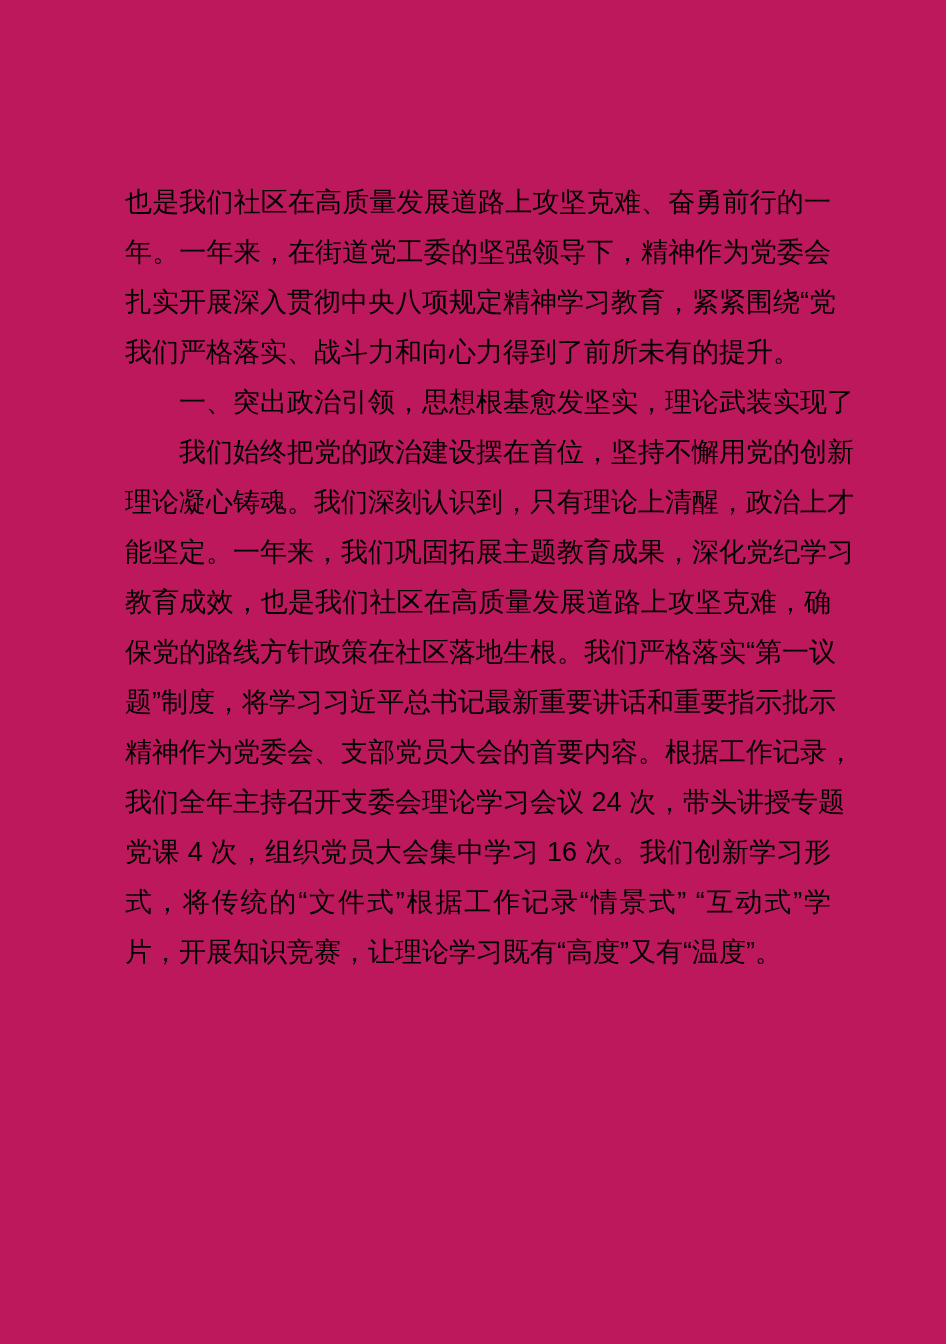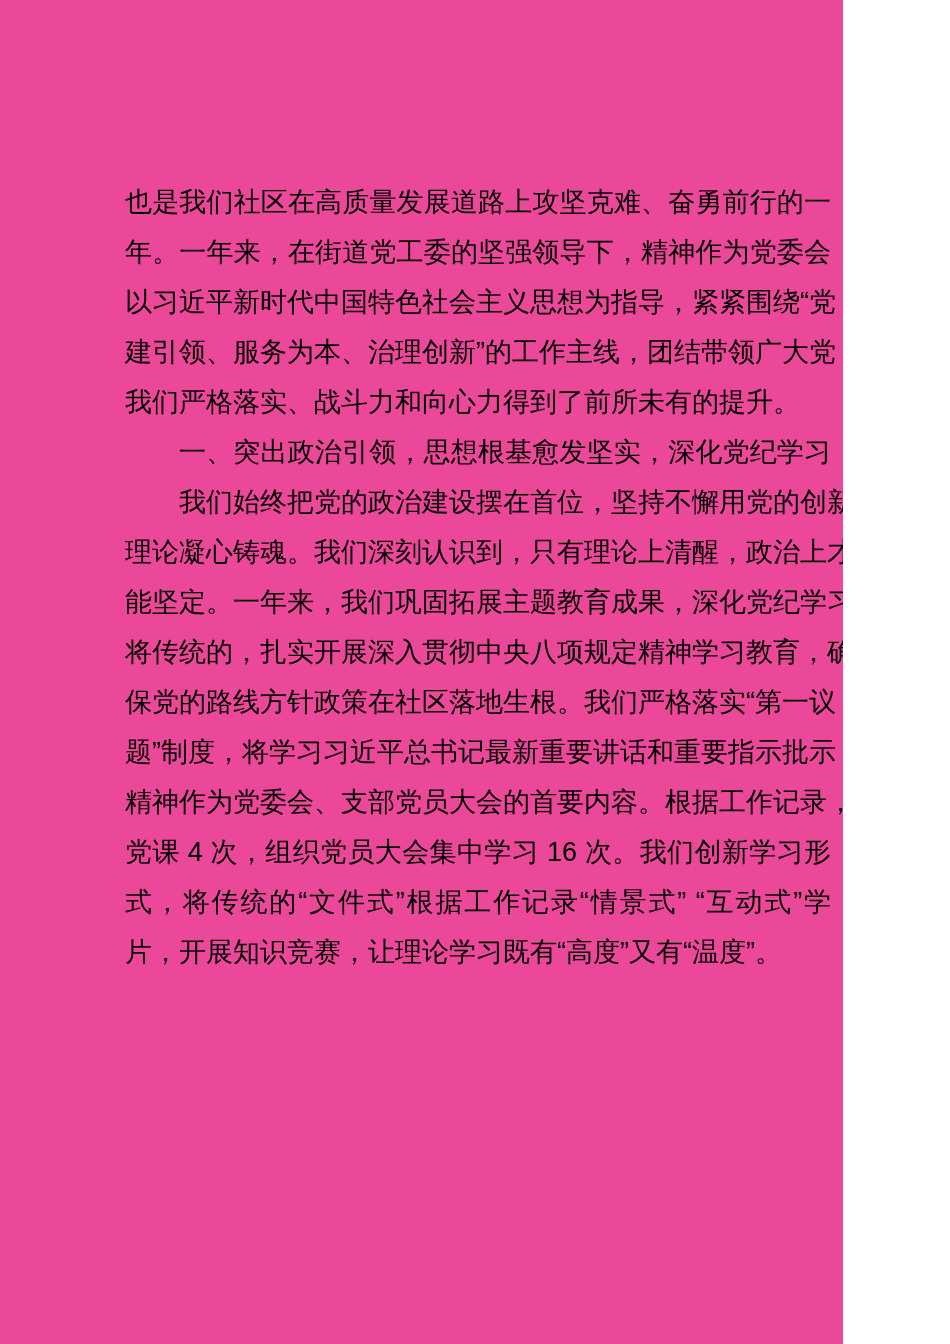--- a/index.html
+++ b/index.html
@@ -4,22 +4,22 @@
 <style>
   html, body { margin: 0; padding: 0; }
   body {
     width: 950px; height: 1344px;
     background: #ffffff;
     font-family: "Liberation Sans", "DejaVu Sans", sans-serif;
     overflow: hidden;
   }
   .page {
     position: relative;
-    width: 843px; height: 1344px;
-    background: #ec4899;
+    width: 946px; height: 1344px;
+    background: #be185d;
     overflow: hidden;
   }
   .content {
     position: absolute;
     left: 125px; top: 177px;
     width: 706px;
   }
   .line {
     display: block;
     height: 50px;
@@ -39,28 +39,28 @@
     padding-left: 54px; 
   }
 </style>
 </head>
 <body>
 
 <div class="page">
   <div class="content" id="document-body">
       <div class="line">也是我们社区在高质量发展道路上攻坚克难、奋勇前行的一</div>
       <div class="line">年。一年来，在街道党工委的坚强领导下，精神作为党委会</div>
-      <div class="line">以习近平新时代中国特色社会主义思想为指导，紧紧围绕“党</div>
-      <div class="line">建引领、服务为本、治理创新”的工作主线，团结带领广大党</div>
+      <div class="line">扎实开展深入贯彻中央八项规定精神学习教育，紧紧围绕“党</div>
       <div class="line para-last">我们严格落实、战斗力和向心力得到了前所未有的提升。</div>
-      <div class="line indent">一、突出政治引领，思想根基愈发坚实，深化党纪学习</div>
+      <div class="line indent">一、突出政治引领，思想根基愈发坚实，理论武装实现了</div>
       <div class="line indent">我们始终把党的政治建设摆在首位，坚持不懈用党的创新</div>
       <div class="line">理论凝心铸魂。我们深刻认识到，只有理论上清醒，政治上才</div>
       <div class="line">能坚定。一年来，我们巩固拓展主题教育成果，深化党纪学习</div>
-      <div class="line">将传统的，扎实开展深入贯彻中央八项规定精神学习教育，确</div>
+      <div class="line">教育成效，也是我们社区在高质量发展道路上攻坚克难，确</div>
       <div class="line">保党的路线方针政策在社区落地生根。我们严格落实“第一议</div>
       <div class="line">题”制度，将学习习近平总书记最新重要讲话和重要指示批示</div>
       <div class="line">精神作为党委会、支部党员大会的首要内容。根据工作记录，</div>
+      <div class="line">我们全年主持召开支委会理论学习会议 24 次，带头讲授专题</div>
       <div class="line">党课 4 次，组织党员大会集中学习 16 次。我们创新学习形</div>
       <div class="line">式，将传统的“文件式”根据工作记录“情景式” “互动式”学</div>
       <div class="line para-last">片，开展知识竞赛，让理论学习既有“高度”又有“温度”。</div>
     </div>
 </div>
 
 </body></html>

